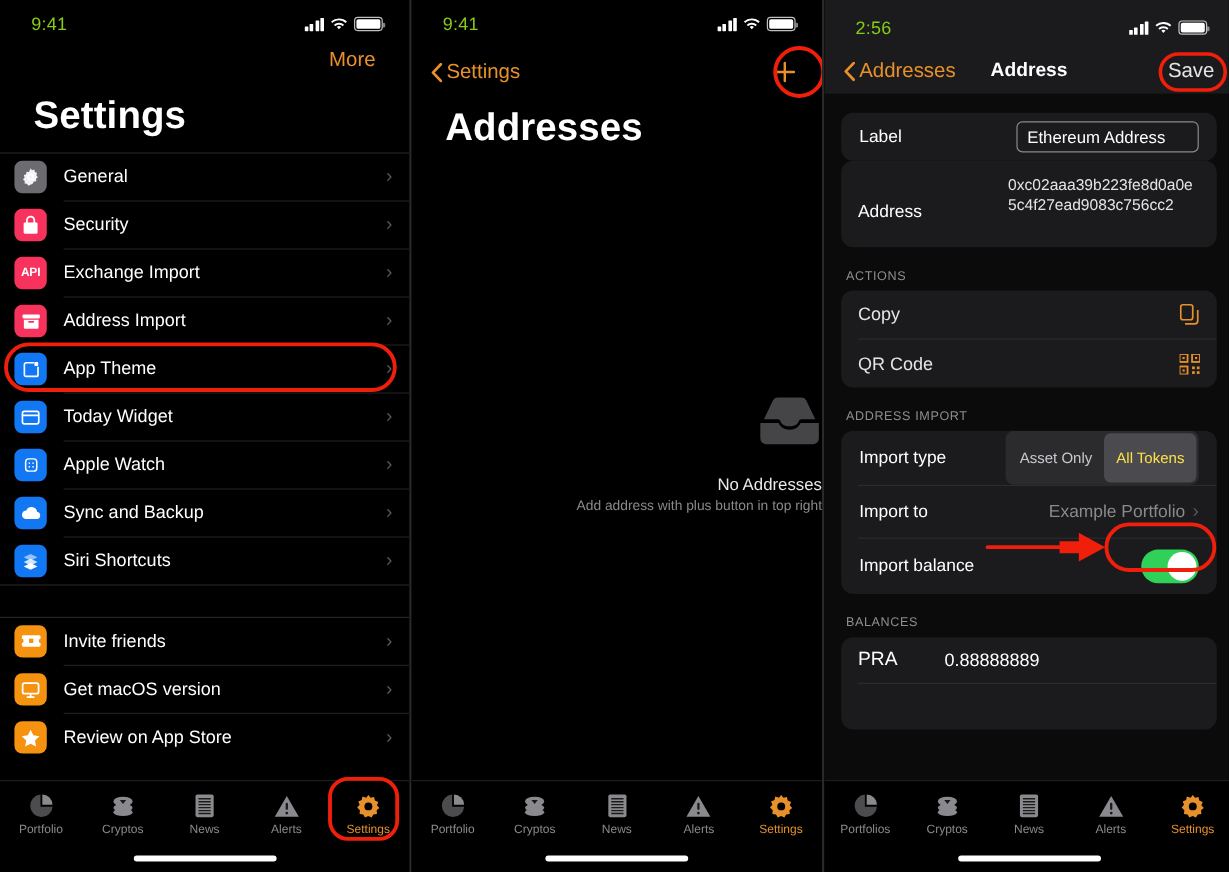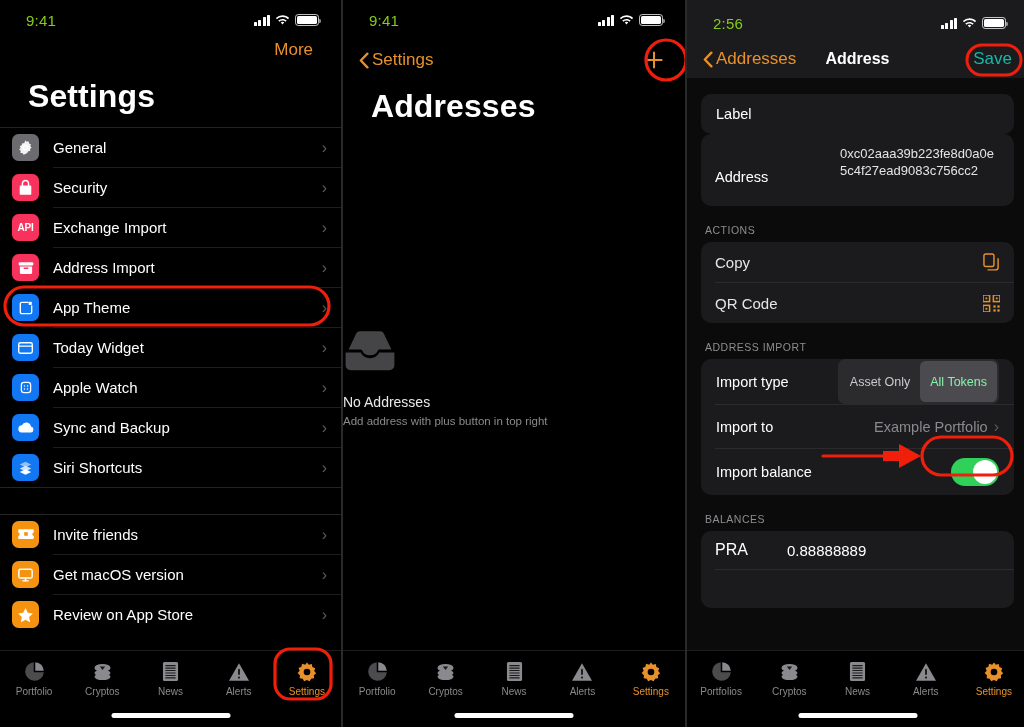--- a/index.html
+++ b/index.html
@@ -75,21 +75,21 @@
   }
   .row .lbl { color: #fff; font-size: 15px; margin-left: 14px; flex: 1; }
   .row .chev { color: #5a5a5e; font-size: 16px; font-weight: 500; }
   .rowsep { height: 1px; background: #1e1e1e; margin-left: 53px; }
   .group-gap { height: 26px; }
   .gap-line { height:1px; background:#242424; }
 
   
   .empty {
     position: absolute; left: 0; right: 0; top: 330px;
-    display: flex; flex-direction: column; align-items: flex-start;
+    display: flex; flex-direction: column; align-items: flex-end;
   }
   .empty-title { color: #e9e9ea; font-size: 14px; margin-top: 18px; }
   .empty-sub { color: #8a8a8e; font-size: 11.5px; margin-top: 5px; }
 
   
   .tabbar {
     position: absolute; left: 0; right: 0; bottom: 0; height: 77px;
     background: #000; border-top: 1px solid #1d1d1d;
     display: flex; align-items: flex-start; padding-top: 9px;
   }
@@ -126,21 +126,21 @@
   .act-row .k { color: #e5e5e5; font-size: 15px; }
   .act-row .ai { margin-left: auto; color: #e8912b; display: flex; }
   .seg {
     margin-left: auto; display: flex; background: #2b2b2e;
     border-radius: 7px; padding: 2px; height: 45px;
   }
   .seg .opt {
     padding: 0 10px; display: flex; align-items: center;
     font-size: 12.5px; color: #c9c9ce; border-radius: 5.5px;
   }
-  .seg .opt.sel { background: #4b4b4f; color: #86efac; }
+  .seg .opt.sel { background: #4b4b4f; color: #fde047; }
   .toggle {
     margin-left: auto; width: 48px; height: 28px; border-radius: 16px;
     background: #30d158; position: relative; flex: 0 0 auto;
   }
   .toggle i {
     position: absolute; right: 2px; top: 2px; width: 24px; height: 24px;
     border-radius: 50%; background: #fff; display: block;
   }
   .bal-row { display: flex; align-items: center; min-height: 38px; padding: 0 14px; }
   .bal-row .sym { color: #fff; font-size: 16px; width: 72px; }
@@ -541,28 +541,29 @@
     <div class="navbar-back" style="background:#1b1b1d;height:38px;">
       <span class="back-link">
         <span class="chev-back">
           <svg width="10" height="17" viewBox="0 0 10 17" fill="none" stroke="#e8912b" stroke-width="2.3" stroke-linecap="round" stroke-linejoin="round">
               <path d="M8.4 1.6 1.8 8.5l6.6 6.9"></path>
             </svg>
         </span>
         <span>Addresses</span>
       </span>
       <span style="position:absolute;left:50%;transform:translateX(-50%);color:#fff;font-size:16px;font-weight:bold;">Address</span>
-      <span style="margin-left:auto;color:#14b8a6;font-size:17px;">Save</span>
+      <span style="margin-left:auto;color:#e5e5e5;font-size:17px;">Save</span>
     </div>
 
     <div class="form">
 
       <div class="card">
         <div class="frow" style="min-height:40px;">
           <span class="k">Label</span>
+          <span class="txtfield">Ethereum Address</span>
         </div>
       </div>
 
       <div class="card">
         <div class="addr-row">
           <span class="k">Address</span>
           <span class="addr-val">0xc02aaa39b223fe8d0a0e5c4f27ead9083c756cc2</span>
         </div>
       </div>
 

